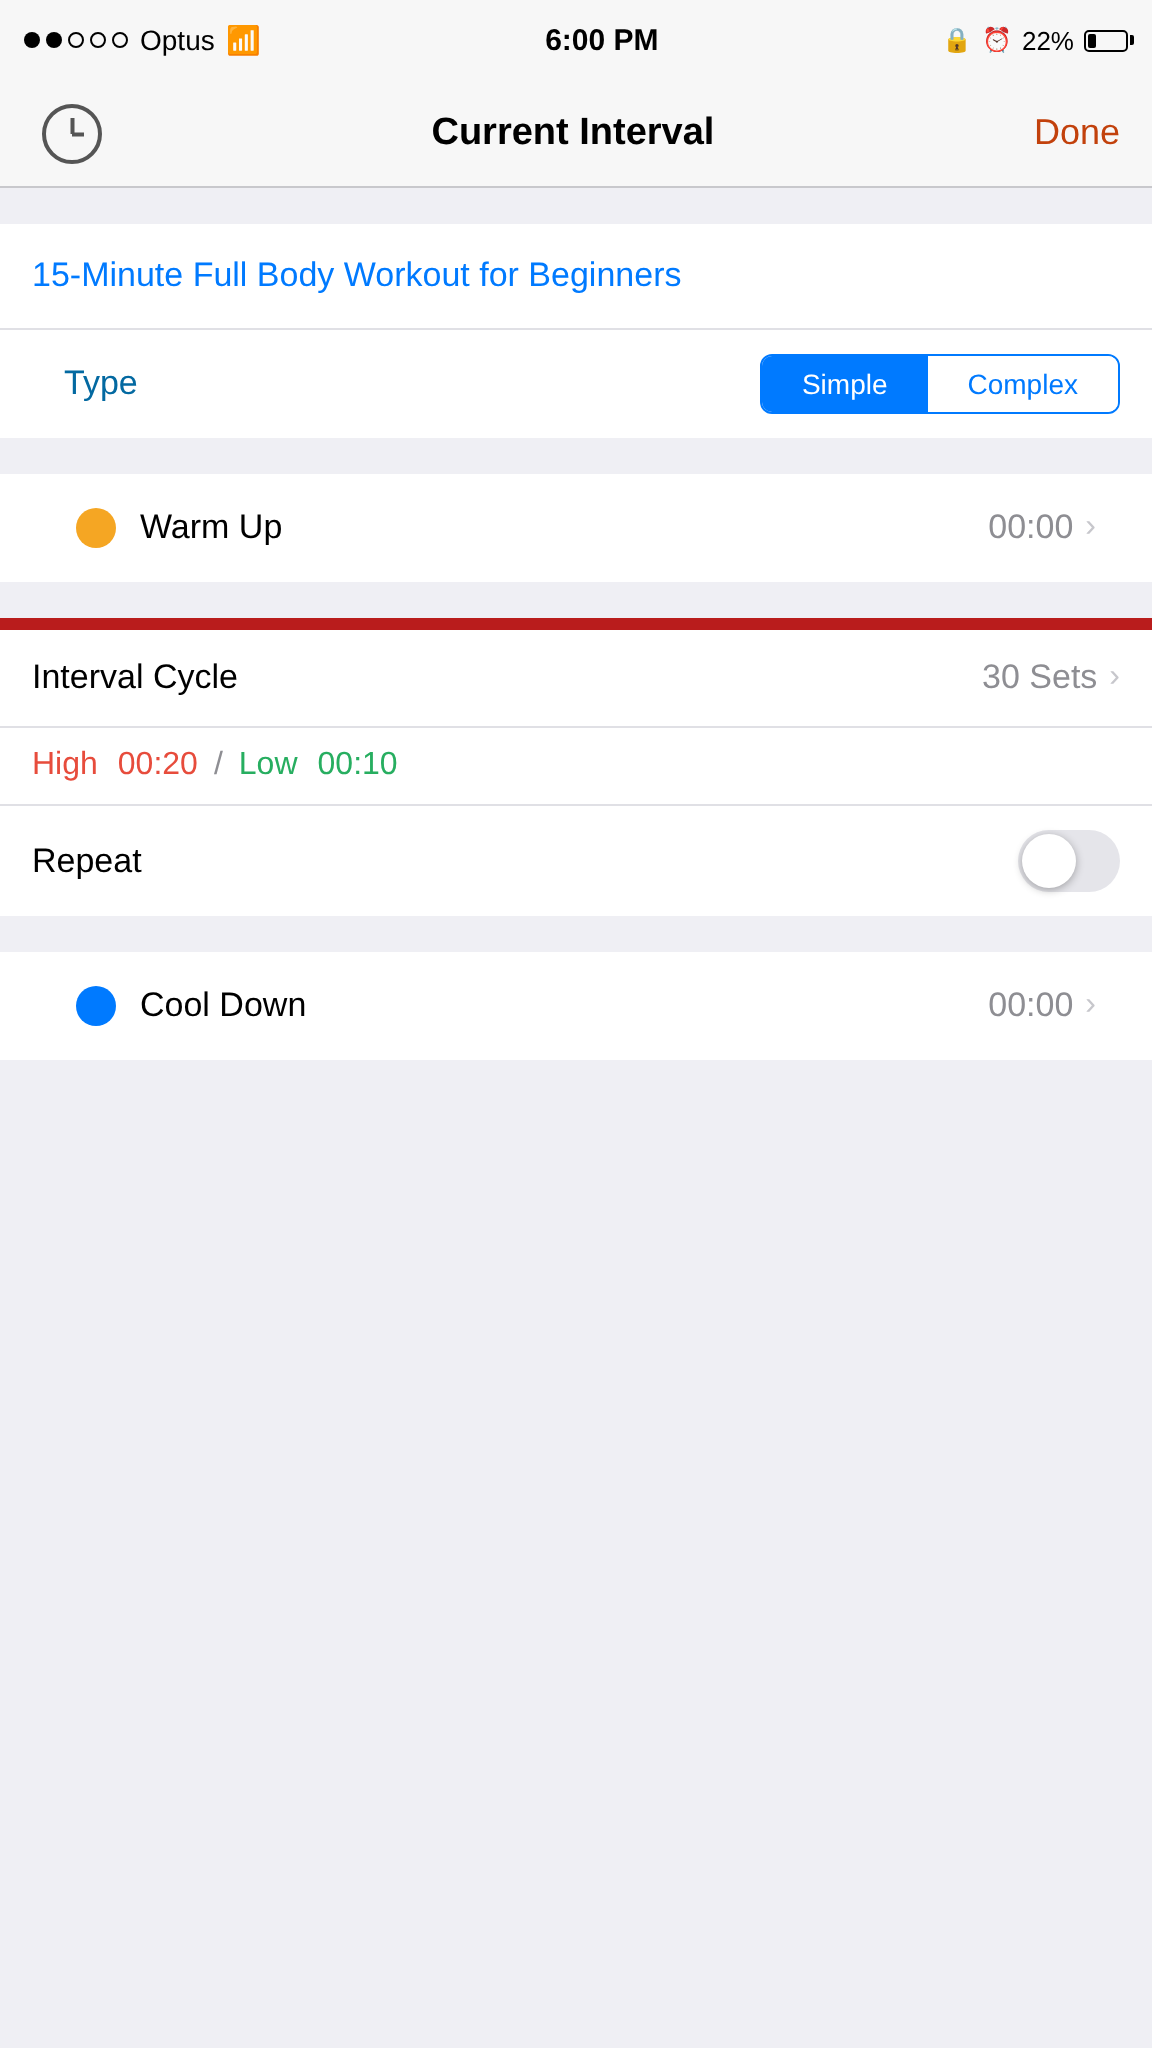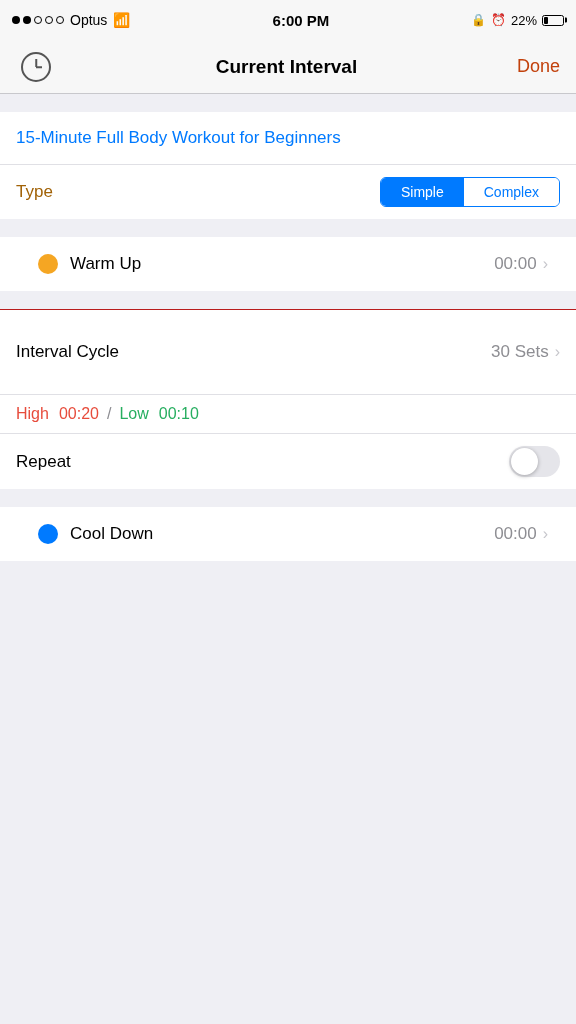--- a/index.html
+++ b/index.html
@@ -147,21 +147,22 @@
       display: flex;
       align-items: center;
       justify-content: space-between;
       padding: 12px 16px;
       background: #fff;
       border-top: 1px solid #e0e0e5;
     }
 
     .type-label {
       font-size: 17px;
-      color: #a16207;
+      color: #0369a1;
+      margin-left: 16px;
     }
 
     .segment-control {
       display: flex;
       border: 1.5px solid #007aff;
       border-radius: 6px;
       overflow: hidden;
     }
     .seg-btn {
       padding: 6px 20px;
@@ -219,23 +220,23 @@
       font-size: 16px;
     }
 
     .row-title { font-size: 17px; color: #000; }
 
     
     .interval-header {
       display: flex;
       align-items: center;
       justify-content: space-between;
-      padding: 32px 16px;
-      background: #fff;
-      border-top: 1px solid #b91c1c;
+      padding: 14px 16px;
+      background: #fff;
+      border-top: 6px solid #b91c1c;
     }
     .interval-label { font-size: 17px; color: #000; }
     .interval-value {
       display: flex;
       align-items: center;
       gap: 6px;
       color: #8e8e93;
     }
 
     .interval-detail-row {

